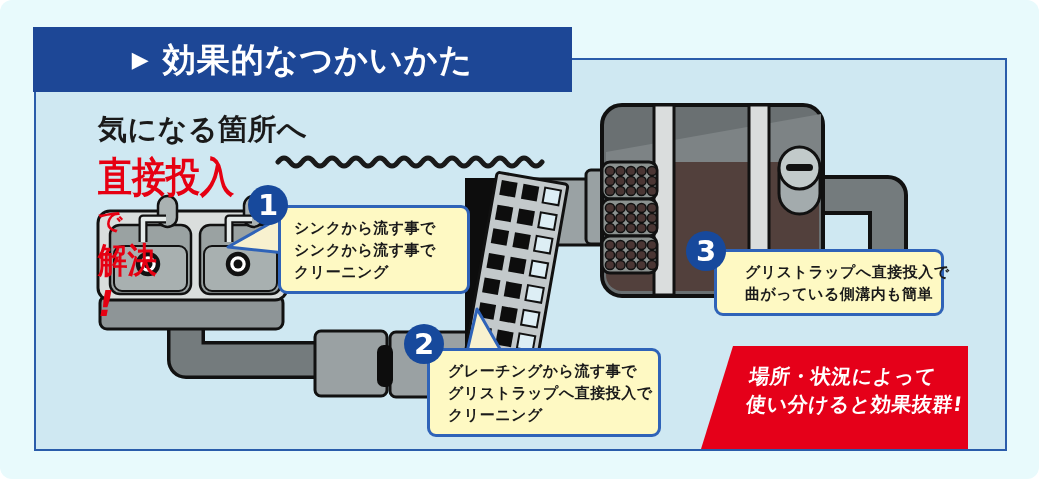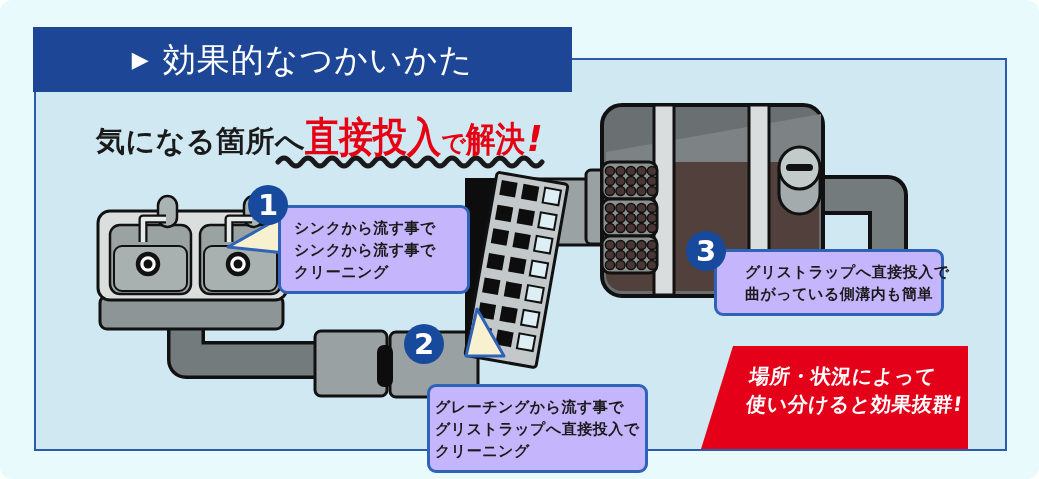--- a/index.html
+++ b/index.html
@@ -2,31 +2,31 @@
 <html><head>
 <meta charset="utf-8">
 <style>
   html,body{margin:0;padding:0;background:#ffffff;}
   body{width:1039px;height:479px;font-family:"DejaVu Sans",sans-serif;}
   .stage{position:relative;width:1039px;height:479px;background:#e8fafc;border-radius:12px;overflow:hidden;}
   .panel{position:absolute;left:34px;top:58px;width:969px;height:389px;background:#cfe8f2;border:2px solid #2a5caa;}
   .svg-layer{position:absolute;left:0;top:0;width:1039px;height:479px;}
   .header-banner{position:absolute;left:33px;top:27px;width:539px;height:65px;background:#1d4796;display:flex;align-items:center;justify-content:center;gap:14px;z-index:3;}
   .header-banner .arrow{color:#ffffff;font-size:22px;line-height:1;}
-  .header-banner .htitle{color:#ffffff;font-size:33px;font-weight:normal;letter-spacing:1px;line-height:1;}
-  .headline{position:absolute;left:96px;top:110px;display:flex;align-items:baseline;z-index:3;white-space:nowrap;}
+  .header-banner .htitle{color:#ffffff;font-size:33px;font-weight:bold;letter-spacing:1px;line-height:1;}
+  .headline{position:absolute;left:96px;top:110px;display:flex;align-items:baseline;z-index:3;white-space:nowrap;flex-direction:column;}
   .headline .pfx{font-size:29px;font-weight:bold;color:#1a1a1a;letter-spacing:0.5px;}
   .headline .emp{display:inline-block;font-size:41px;font-weight:bold;color:#e60012;transform:scaleX(.83);transform-origin:left bottom;margin-right:-28px;letter-spacing:0;}
   .headline .prt{font-size:24px;font-weight:bold;color:#e60012;}
   .headline .res{display:inline-block;font-size:35px;font-weight:bold;color:#e60012;transform:scaleX(.84);transform-origin:left bottom;margin-right:-11px;}
   .headline .exc{font-size:35px;font-weight:bold;font-style:italic;color:#e60012;margin-left:2px;}
-  .callout{position:absolute;background:#c4b5fd;border:3px solid #2f63b8;border-radius:9px;padding:9px 10px 8px 13px;z-index:4;}
+  .callout{position:absolute;background:#fef9c3;border:3px solid #2f63b8;border-radius:9px;padding:9px 10px 8px 13px;z-index:4;}
   .callout .cline{font-size:15px;line-height:22px;font-weight:600;color:#1a1a1a;letter-spacing:0.5px;white-space:nowrap;}
   .callout1{left:278px;top:205px;width:163px;}
-  .callout2{left:427px;top:348px;width:200px;padding-left:5px;margin-top:36px;}
+  .callout2{left:427px;top:348px;width:200px;padding-left:18px;}
   .callout3{left:714px;top:249px;width:186px;padding-left:28px;}
   .numcircle{position:absolute;width:40px;height:40px;border-radius:50%;background:#17499c;color:#ffffff;display:flex;align-items:center;justify-content:center;font-size:29px;font-weight:bold;z-index:5;}
   .num1{left:248px;top:185px;}
   .num2{left:404px;top:324px;}
   .num3{left:686px;top:231px;}
   .banner-text{position:absolute;left:748px;top:362px;z-index:4;transform:skewX(-7deg);}
   .banner-text .bline{color:#ffffff;font-size:20px;font-weight:bold;line-height:28px;letter-spacing:0.5px;white-space:nowrap;}
 </style>
 </head>
 <body>

